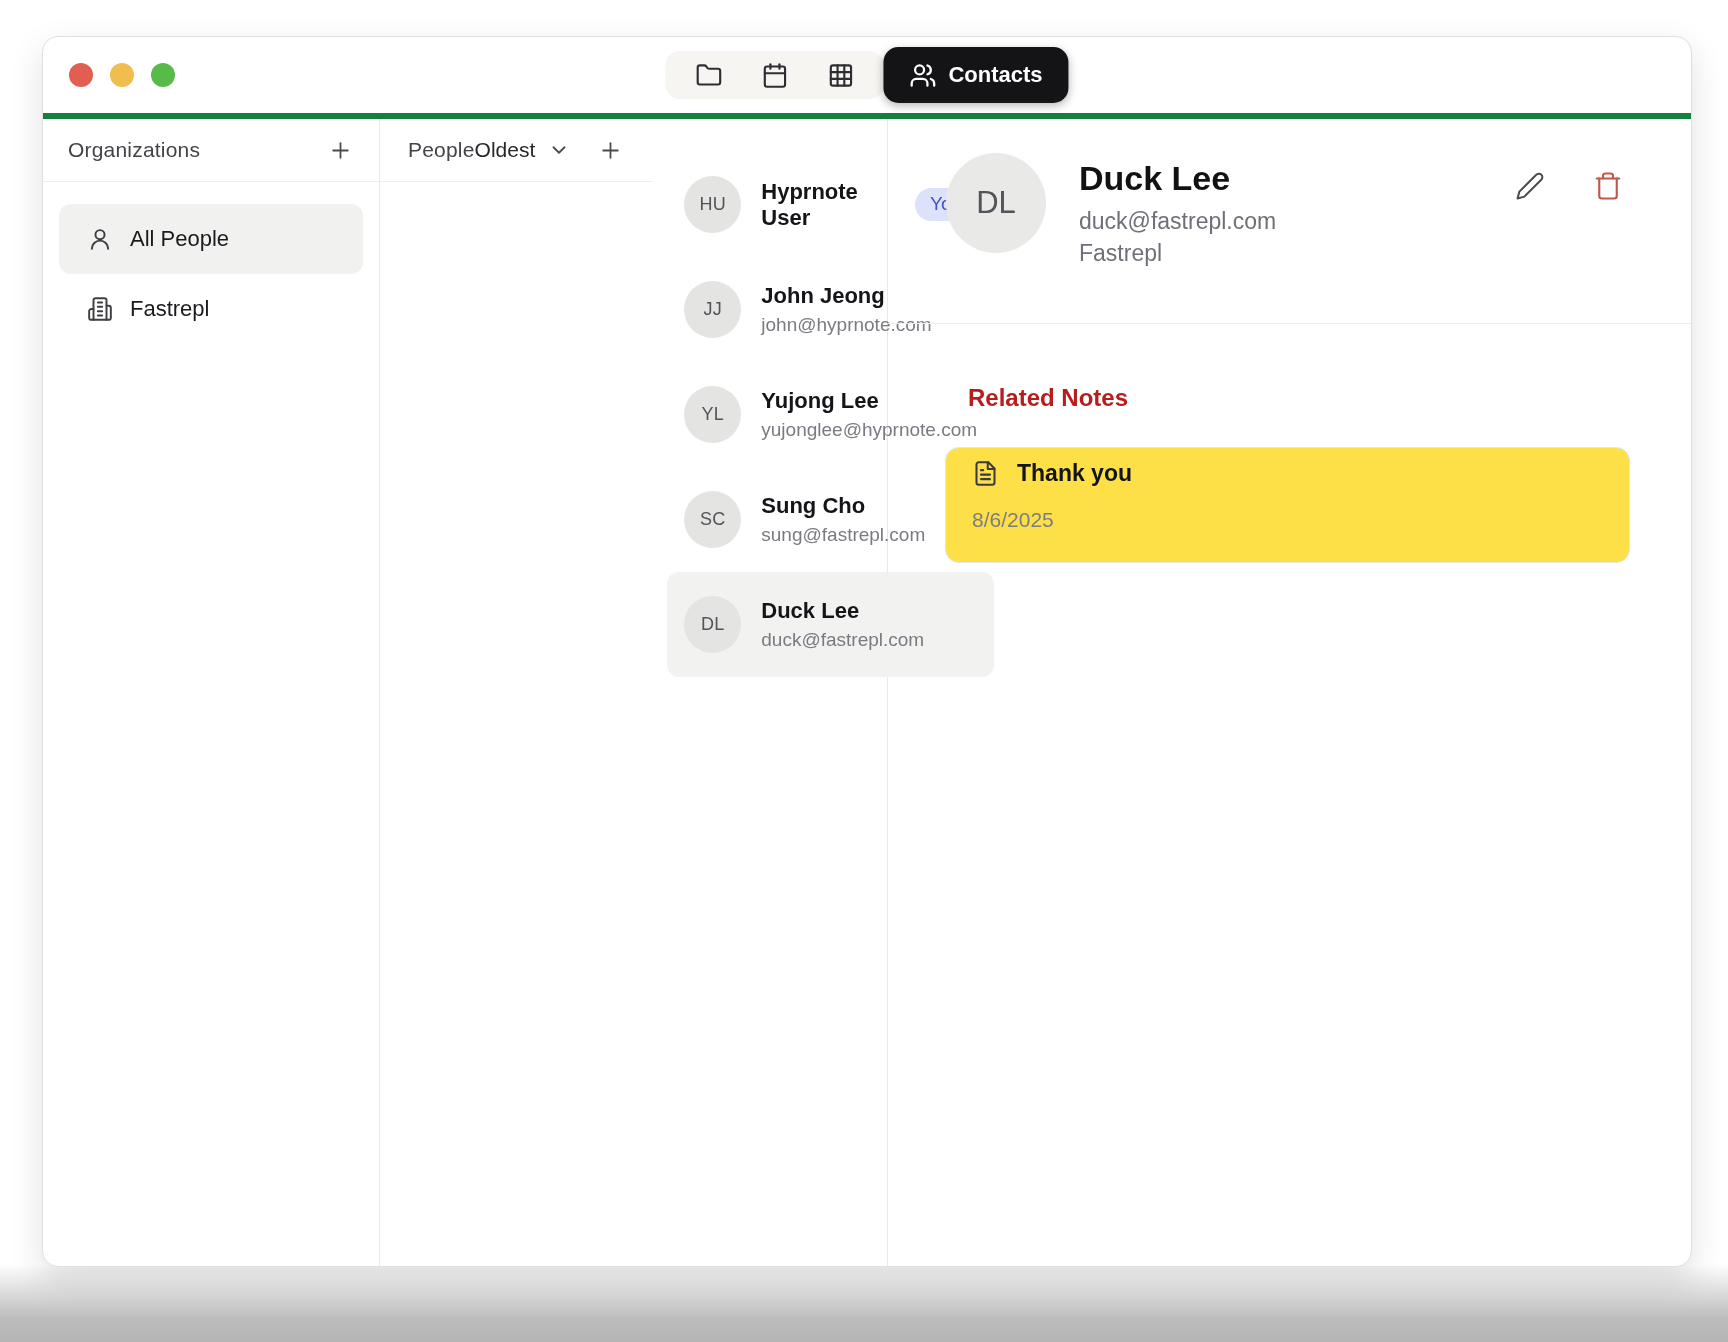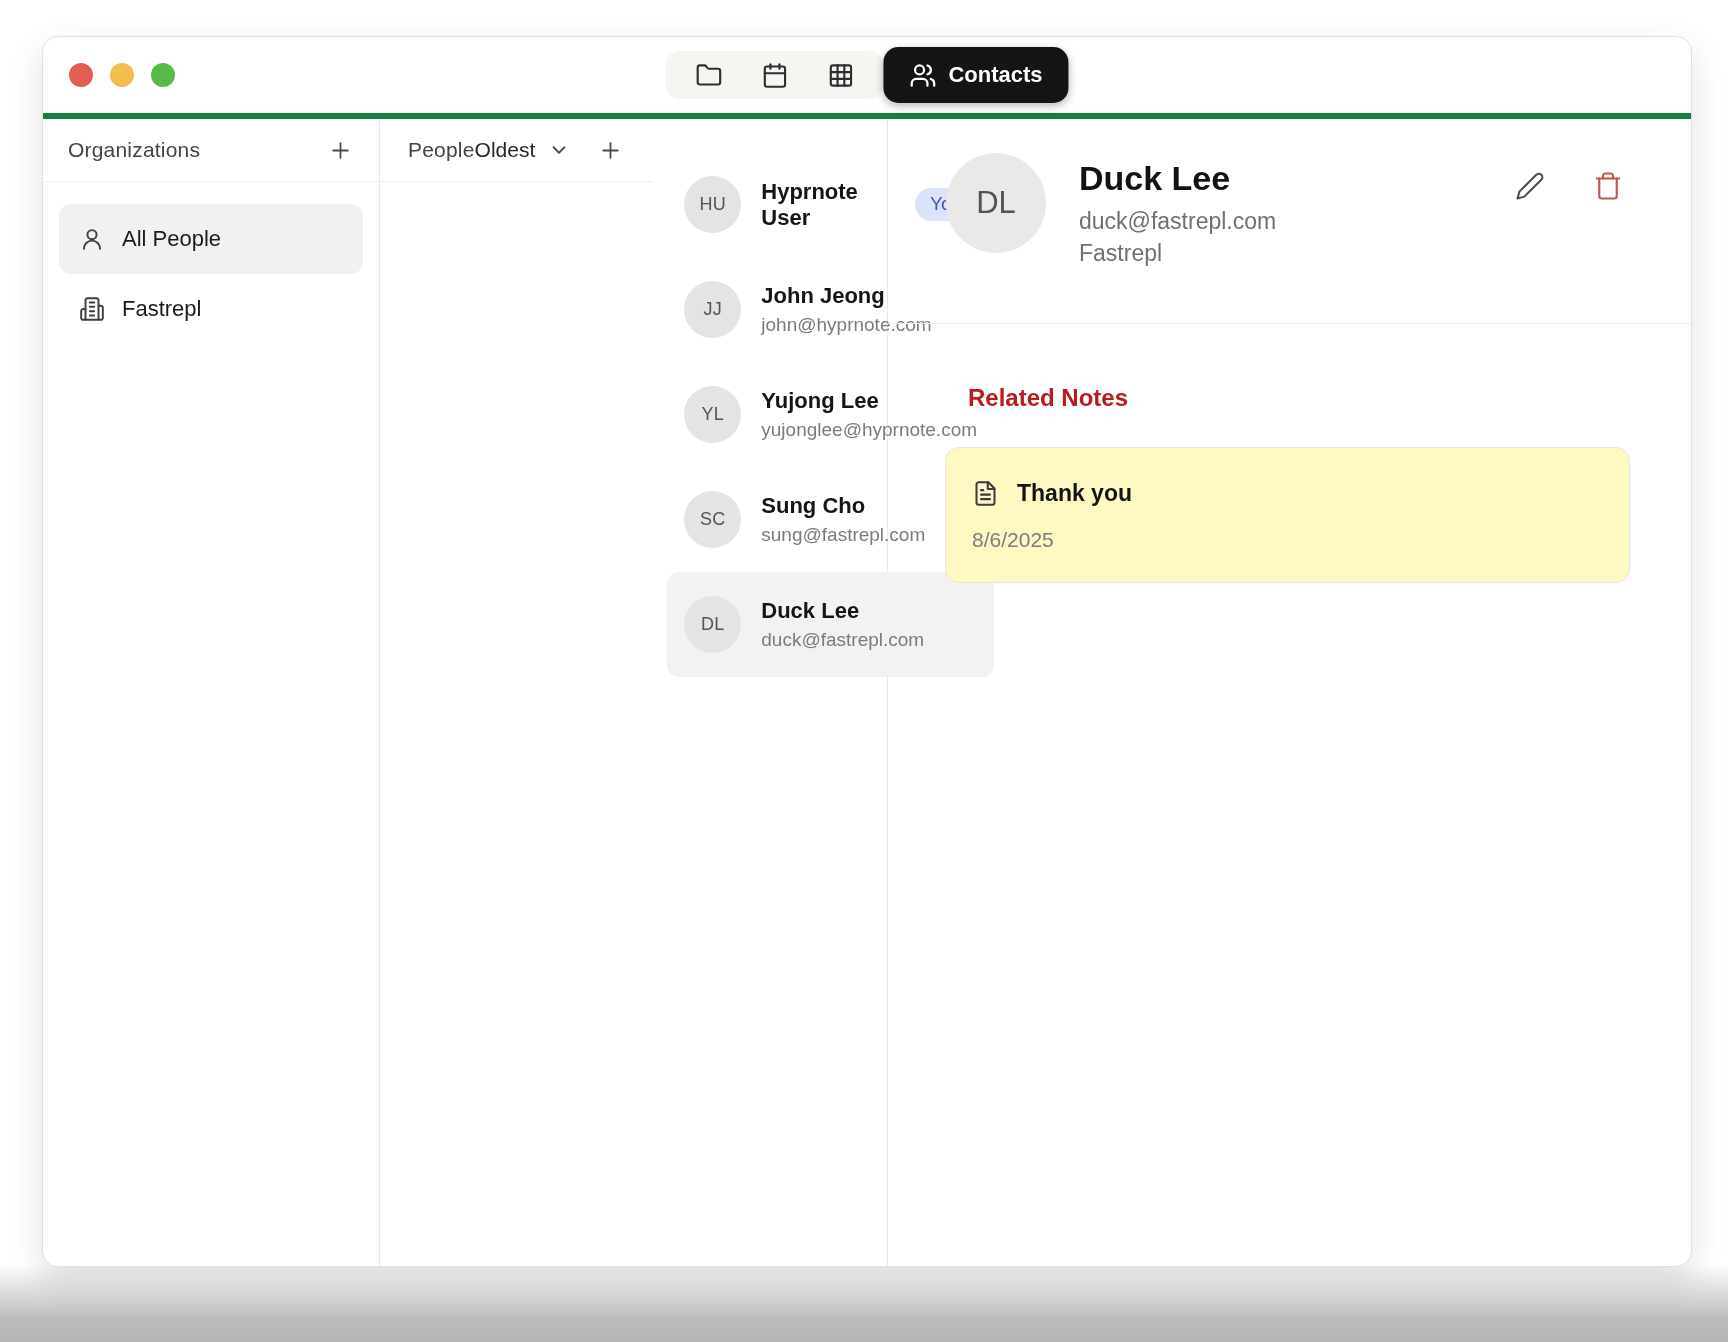--- a/index.html
+++ b/index.html
@@ -70,21 +70,21 @@
   .sidebar .panel-header { padding:0 26px 0 25px; justify-content:space-between; }
   .panel-title { font-size:21px; color:#434348; letter-spacing:0.2px; }
   .icon-btn {
     border:none; background:transparent; cursor:pointer;
     display:flex; align-items:center; justify-content:center;
     color:#4a4a50; padding:0;
   }
   .sidebar-list { padding:22px 16px; display:flex; flex-direction:column; }
   .side-item {
     height:70px; display:flex; align-items:center; gap:17px;
-    padding:0 20px; border-radius:12px; cursor:pointer;
+    padding:0 28px; border-radius:12px; cursor:pointer;
     font-size:22px; color:#1b1b1f;
   }
   .side-item.selected { background:#f1f1ef; }
   .side-item .icn { color:#3e3e44; display:flex; }
   
   .people-col { width:508px; flex:0 0 auto; border-right:1px solid #eae8e6; display:flex; flex-direction:row; }
   .people-col .panel-header { padding:0 30px 0 28px; }
   .people-header-right { margin-left:auto; display:flex; align-items:center; gap:14px; }
   .sort-control { display:flex; align-items:center; gap:13px; background:none; border:none; cursor:pointer; }
   .sort-label { font-size:21px; color:#28282c; font-weight:500; }
@@ -126,21 +126,21 @@
   .detail-name { font-size:34px; font-weight:700; color:#121215; margin-top:6px; }
   .detail-email { font-size:23px; color:#6f6f77; margin-top:10px; }
   .detail-org { font-size:23px; color:#6f6f77; margin-top:5px; }
   .detail-actions { position:absolute; top:52px; right:68px; display:flex; gap:48px; }
   .detail-actions .icon-btn.edit { color:#4a4a50; }
   .detail-actions .icon-btn.delete { color:#c3564b; }
   .detail-body { padding:60px 61px 0 57px; }
   .related-title { font-size:24px; font-weight:600; color:#b91c1c; margin-left:23px; }
   .note-card {
     margin-top:35px; border:1.5px solid #e5e5e3; border-radius:14px;
-    padding:32px 26px 30px; cursor:pointer; background:#fef9c3;
+    padding:12px 26px 30px; cursor:pointer; background:#fde047;
   }
   .note-title-row { display:flex; align-items:center; gap:18px; }
   .note-title-row .icn { color:#3a3a40; display:flex; }
   .note-title { font-size:23px; font-weight:600; color:#141418; }
   .note-date { font-size:21px; color:#7c7c84; margin-top:21px; }
   svg { display:block; }
 </style>
 </head>
 <body>
 

